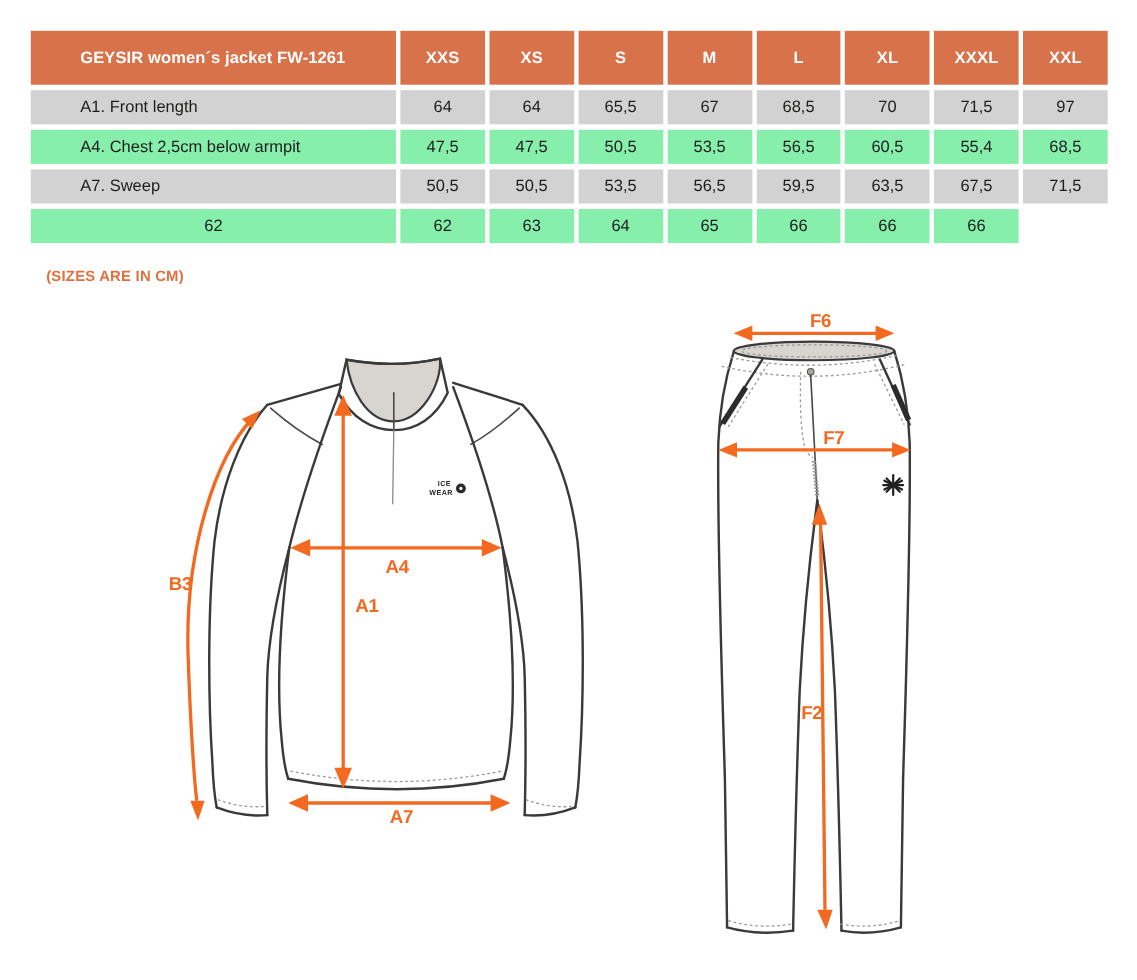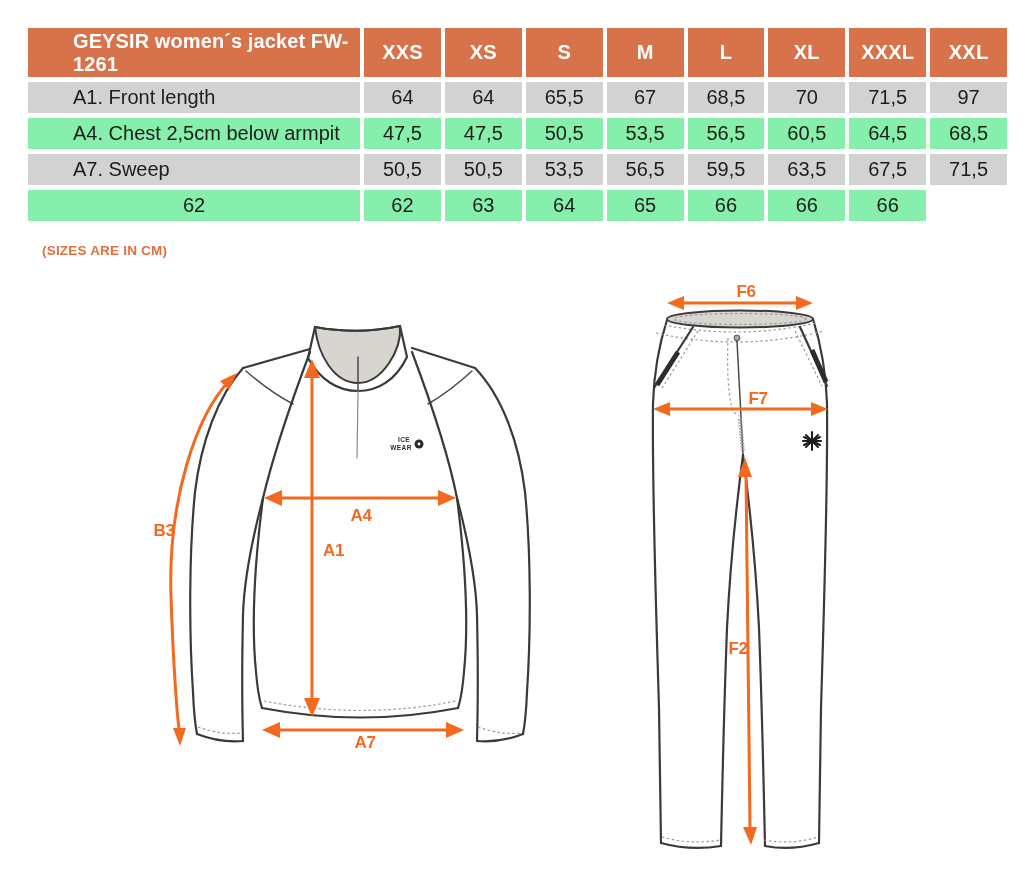--- a/index.html
+++ b/index.html
@@ -3,21 +3,21 @@
 <meta charset="utf-8">
 <style>
   html,body{margin:0;padding:0;background:#ffffff;}
   #page{position:relative;width:1034px;height:891px;background:#ffffff;overflow:hidden;
         font-family:"Liberation Sans",sans-serif;}
 
   
   .size-table{position:absolute;left:28px;top:28px;width:979px;display:grid;
               grid-template-columns:332px repeat(8,1fr);
               grid-template-rows:49px 31px 31px 31px 31px;
-              column-gap:4px;row-gap:5px;font-size:20px;}
+              column-gap:4px;row-gap:5px;font-size:15px;}
   .th{background:#D8724A;color:#ffffff;font-weight:bold;
       display:flex;align-items:center;justify-content:center;letter-spacing:.2px;}
   .th.title{justify-content:flex-start;padding-left:45px;letter-spacing:.1px;}
   .td{display:flex;align-items:center;justify-content:center;color:#1d1d1b;}
   .td.label{justify-content:flex-start;padding-left:45px;}
   .rA{background:#D2D2D2;}
   .rB{background:#86efac;}
 
   
   .sizes-note{position:absolute;left:42px;top:243px;color:#E0703F;
@@ -64,21 +64,21 @@
     <div class="td rA">71,5</div>
     <div class="td rA">97</div>
 
     <div class="td label rB">A4. Chest 2,5cm below armpit</div>
     <div class="td rB">47,5</div>
     <div class="td rB">47,5</div>
     <div class="td rB">50,5</div>
     <div class="td rB">53,5</div>
     <div class="td rB">56,5</div>
     <div class="td rB">60,5</div>
-    <div class="td rB">64,5</div>
+    <div class="td rB">55,4</div>
     <div class="td rB">68,5</div>
 
     <div class="td label rA">A7. Sweep</div>
     <div class="td rA">50,5</div>
     <div class="td rA">50,5</div>
     <div class="td rA">53,5</div>
     <div class="td rA">56,5</div>
     <div class="td rA">59,5</div>
     <div class="td rA">63,5</div>
     <div class="td rA">67,5</div>

